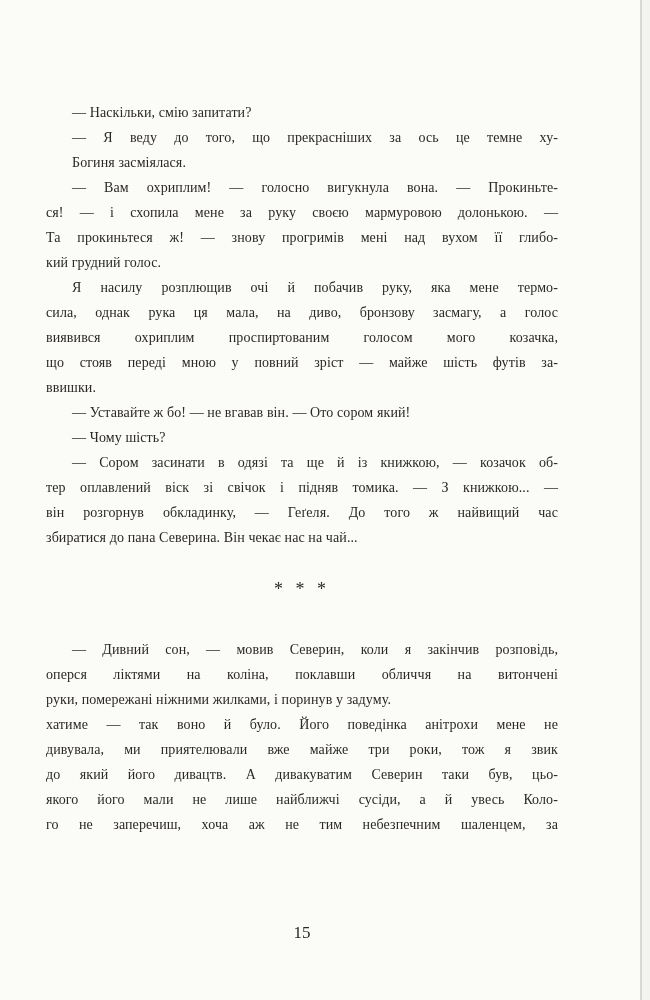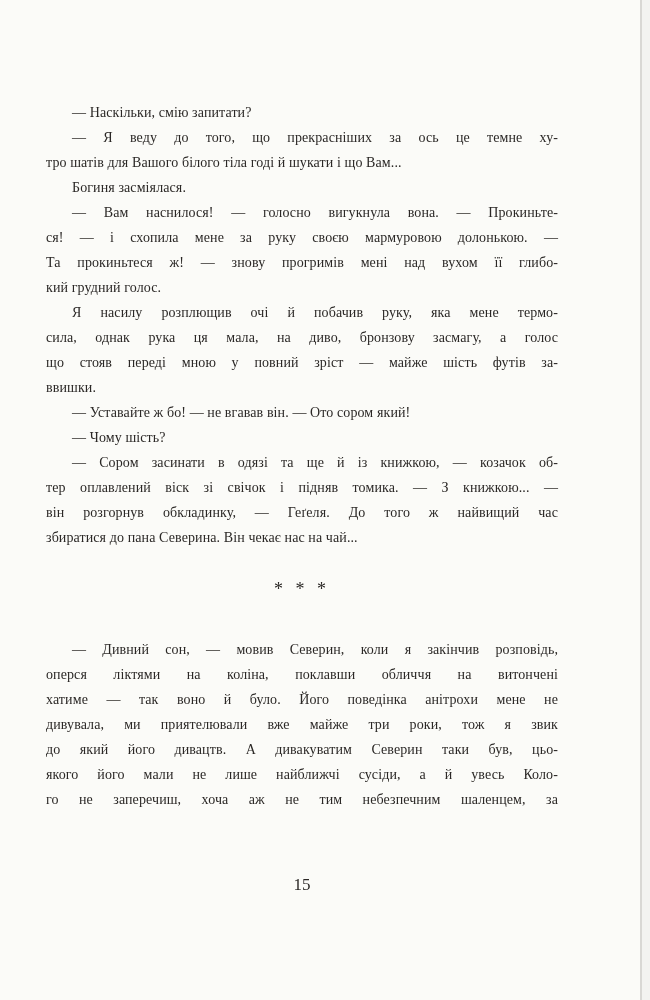--- a/index.html
+++ b/index.html
@@ -48,21 +48,21 @@
     line-height: 25px;
     margin: 27px 0 35px 0;
     text-align: center;
     font-size: 18px;
     letter-spacing: 4px;
     color: #2b2826;
   }
   .page-number {
     position: absolute;
     left: 46px;
-    top: 874px;
+    top: 922px;
     width: 512px;
     text-align: center;
     font-size: 17px;
     line-height: 22px;
     color: #2b2826;
   }
   .edge-shadow {
     position: absolute;
     top: 0;
     left: 640px;
@@ -82,53 +82,54 @@
 </head>
 <body>
 
 <div class="page">
   <div class="text-block">
       <div class="paragraph">
         <div class="line first last">— Наскільки, смію запитати?</div>
       </div>
       <div class="paragraph">
         <div class="line first">— Я веду до того, що прекрасніших за ось це темне ху-</div>
-        <div class="line last">тро шатів для Вашого білого тіла годі й шукати і що Вам...</div>
       </div>
       <div class="paragraph">
         <div class="line first last">Богиня засміялася.</div>
       </div>
       <div class="paragraph">
-        <div class="line first">— Вам наснилося! — голосно вигукнула вона. — Прокиньте-</div>
+        <div class="line first">— Вам охриплим! — голосно вигукнула вона. — Прокиньте-</div>
         <div class="line">ся! — і схопила мене за руку своєю мармуровою долонькою. —</div>
         <div class="line">Та прокиньтеся ж! — знову прогримів мені над вухом її глибо-</div>
         <div class="line last">кий грудний голос.</div>
       </div>
       <div class="paragraph">
         <div class="line first">Я насилу розплющив очі й побачив руку, яка мене термо-</div>
         <div class="line">сила, однак рука ця мала, на диво, бронзову засмагу, а голос</div>
+        <div class="line">виявився охриплим проспиртованим голосом мого козачка,</div>
         <div class="line">що стояв переді мною у повний зріст — майже шість футів за-</div>
         <div class="line last">ввишки.</div>
       </div>
       <div class="paragraph">
         <div class="line first last">— Уставайте ж бо! — не вгавав він. — Ото сором який!</div>
       </div>
       <div class="paragraph">
         <div class="line first last">— Чому шість?</div>
       </div>
       <div class="paragraph">
         <div class="line first">— Сором засинати в одязі та ще й із книжкою, — козачок об-</div>
         <div class="line">тер оплавлений віск зі свічок і підняв томика. — З книжкою... —</div>
         <div class="line">він розгорнув обкладинку, — Геґеля. До того ж найвищий час</div>
         <div class="line last">збиратися до пана Северина. Він чекає нас на чай...</div>
       </div>
       <div class="separator">* * *</div>
       <div class="paragraph">
         <div class="line first">— Дивний сон, — мовив Северин, коли я закінчив розповідь,</div>
         <div class="line">оперся ліктями на коліна, поклавши обличчя на витончені</div>
+        <div class="line last">руки, помережані ніжними жилками, і поринув у задуму.</div>
       </div>
       <div class="paragraph">
         <div class="line">хатиме — так воно й було. Його поведінка анітрохи мене не</div>
         <div class="line">дивувала, ми приятелювали вже майже три роки, тож я звик</div>
         <div class="line">до який його дивацтв. А дивакуватим Северин таки був, цьо-</div>
         <div class="line">якого його мали не лише найближчі сусіди, а й увесь Коло-</div>
         <div class="line">го не заперечиш, хоча аж не тим небезпечним шаленцем, за</div>
       </div>
     </div>
   <div class="page-number">15</div>

